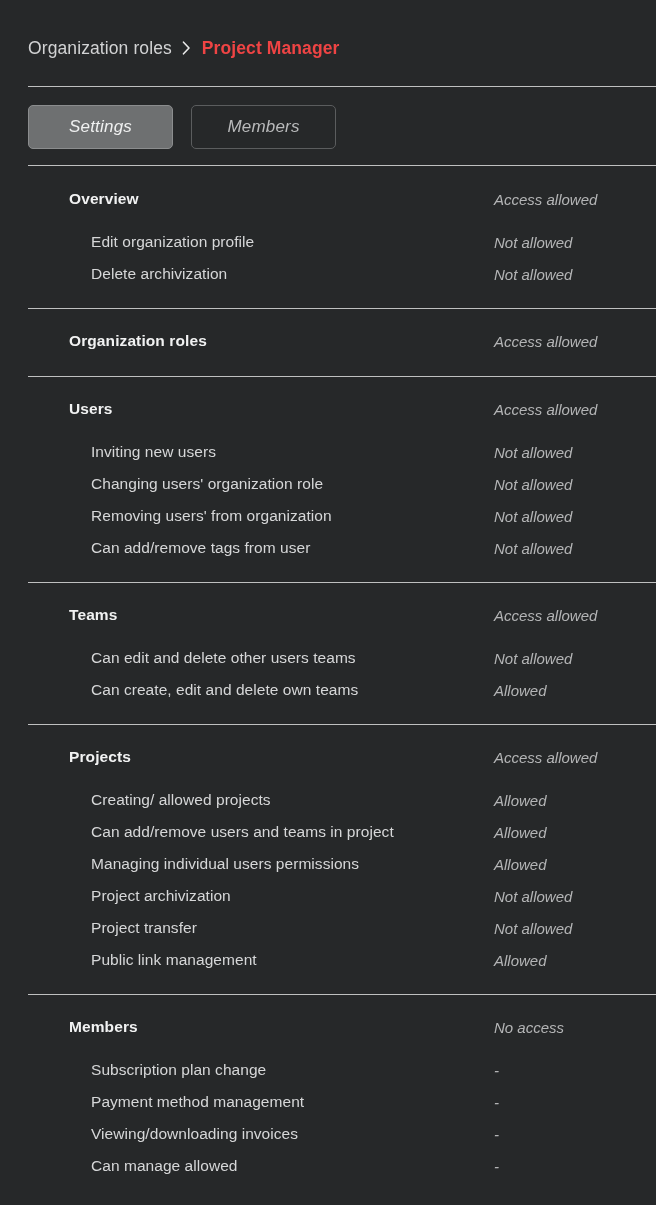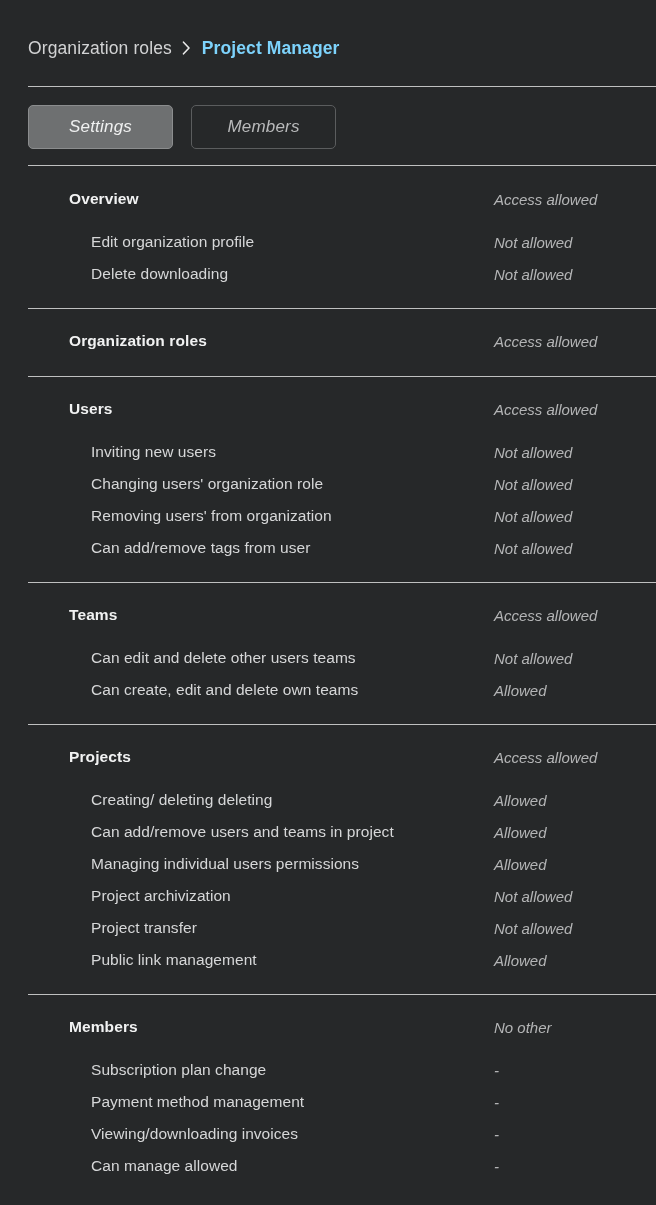--- a/index.html
+++ b/index.html
@@ -44,21 +44,21 @@
     display: inline-block;
     width: 30px;
     text-align: center;
     color: #e9eaea;
     font-size: 16px;
     line-height: 1;
   }
   .crumb-sep svg { display: block; margin: 0 auto; }
   .crumb-current {
     font-size: 17.5px;
-    color: #7dd3fc;
+    color: #ef4444;
     font-weight: 700;
     letter-spacing: .1px;
     white-space: nowrap;
   }
 
   
   .rule {
     position: absolute;
     left: 28px;
     right: -2px;
@@ -192,21 +192,21 @@
         <div class="row section-row">
           <span class="label">Overview</span>
           <span class="value">Access allowed</span>
         </div>
         <div class="items-wrap">
           <div class="row item-row">
             <span class="label">Edit organization profile</span>
             <span class="value">Not allowed</span>
           </div>
           <div class="row item-row">
-            <span class="label">Delete downloading</span>
+            <span class="label">Delete archivization</span>
             <span class="value">Not allowed</span>
           </div>
         </div>
       </div>
     </div>
 
     <div class="section">
       <div class="section-inner">
         <div class="row section-row">
           <span class="label">Organization roles</span>
@@ -262,21 +262,21 @@
     </div>
 
     <div class="section">
       <div class="section-inner">
         <div class="row section-row">
           <span class="label">Projects</span>
           <span class="value">Access allowed</span>
         </div>
         <div class="items-wrap">
           <div class="row item-row">
-            <span class="label">Creating/ deleting deleting</span>
+            <span class="label">Creating/ allowed projects</span>
             <span class="value">Allowed</span>
           </div>
           <div class="row item-row">
             <span class="label">Can add/remove users and teams in project</span>
             <span class="value">Allowed</span>
           </div>
           <div class="row item-row">
             <span class="label">Managing individual users permissions</span>
             <span class="value">Allowed</span>
           </div>
@@ -293,21 +293,21 @@
             <span class="value">Allowed</span>
           </div>
         </div>
       </div>
     </div>
 
     <div class="section">
       <div class="section-inner">
         <div class="row section-row">
           <span class="label">Members</span>
-          <span class="value">No other</span>
+          <span class="value">No access</span>
         </div>
         <div class="items-wrap">
           <div class="row item-row">
             <span class="label">Subscription plan change</span>
             <span class="value">-</span>
           </div>
           <div class="row item-row">
             <span class="label">Payment method management</span>
             <span class="value">-</span>
           </div>

